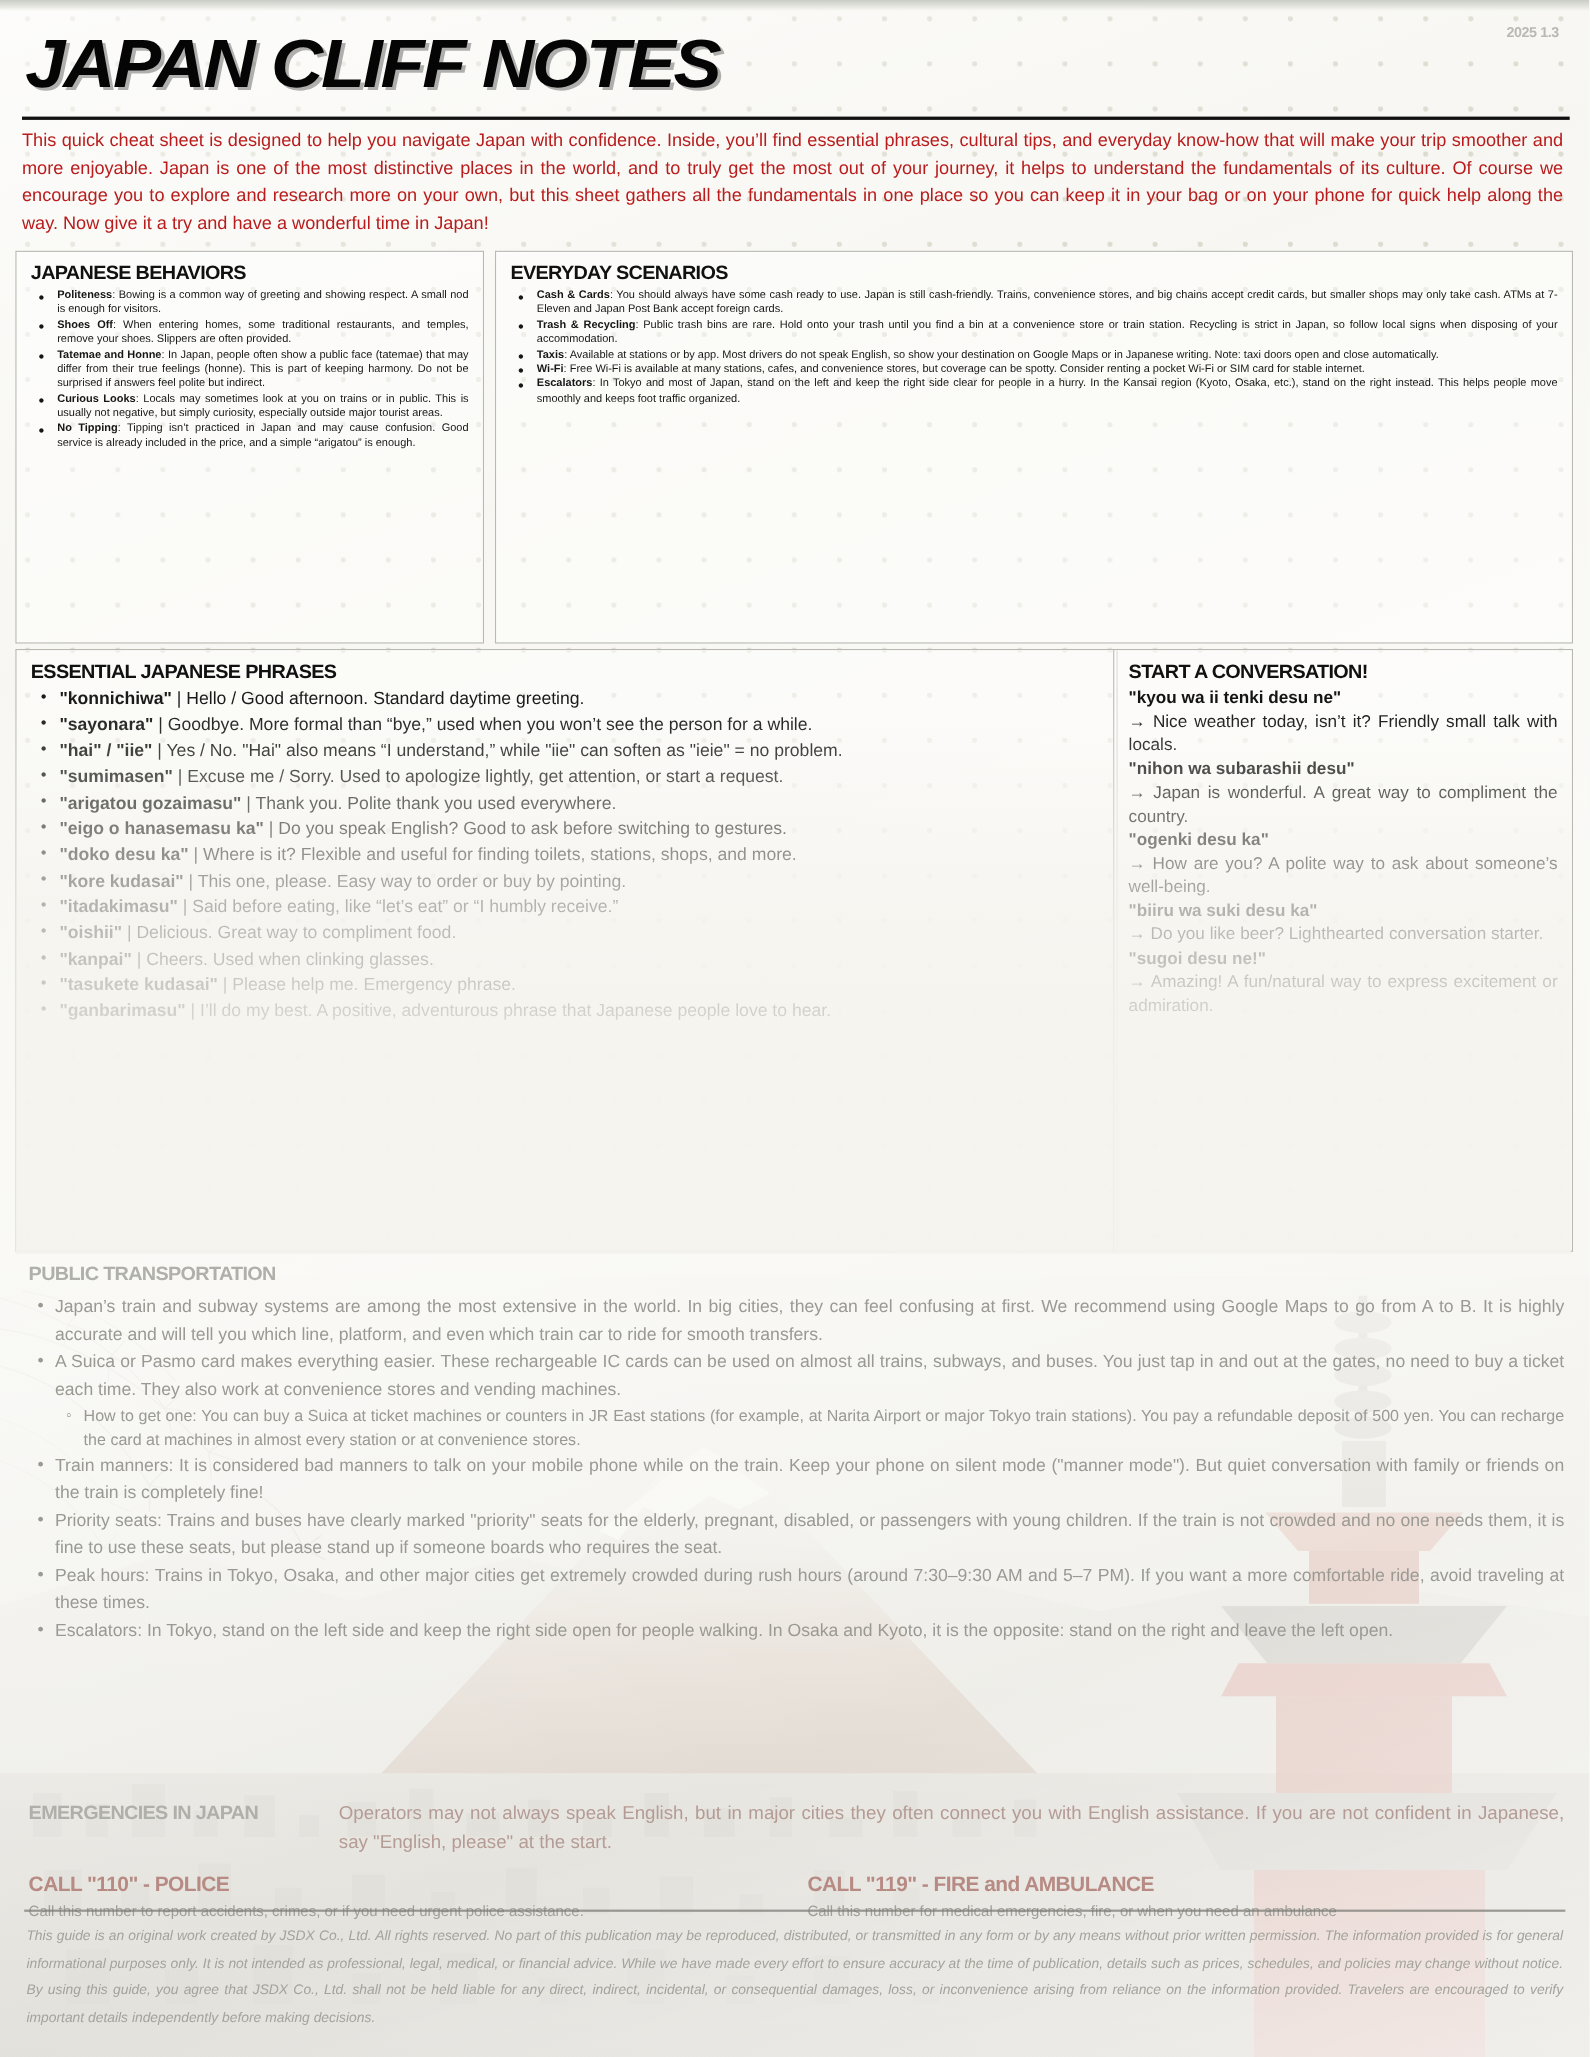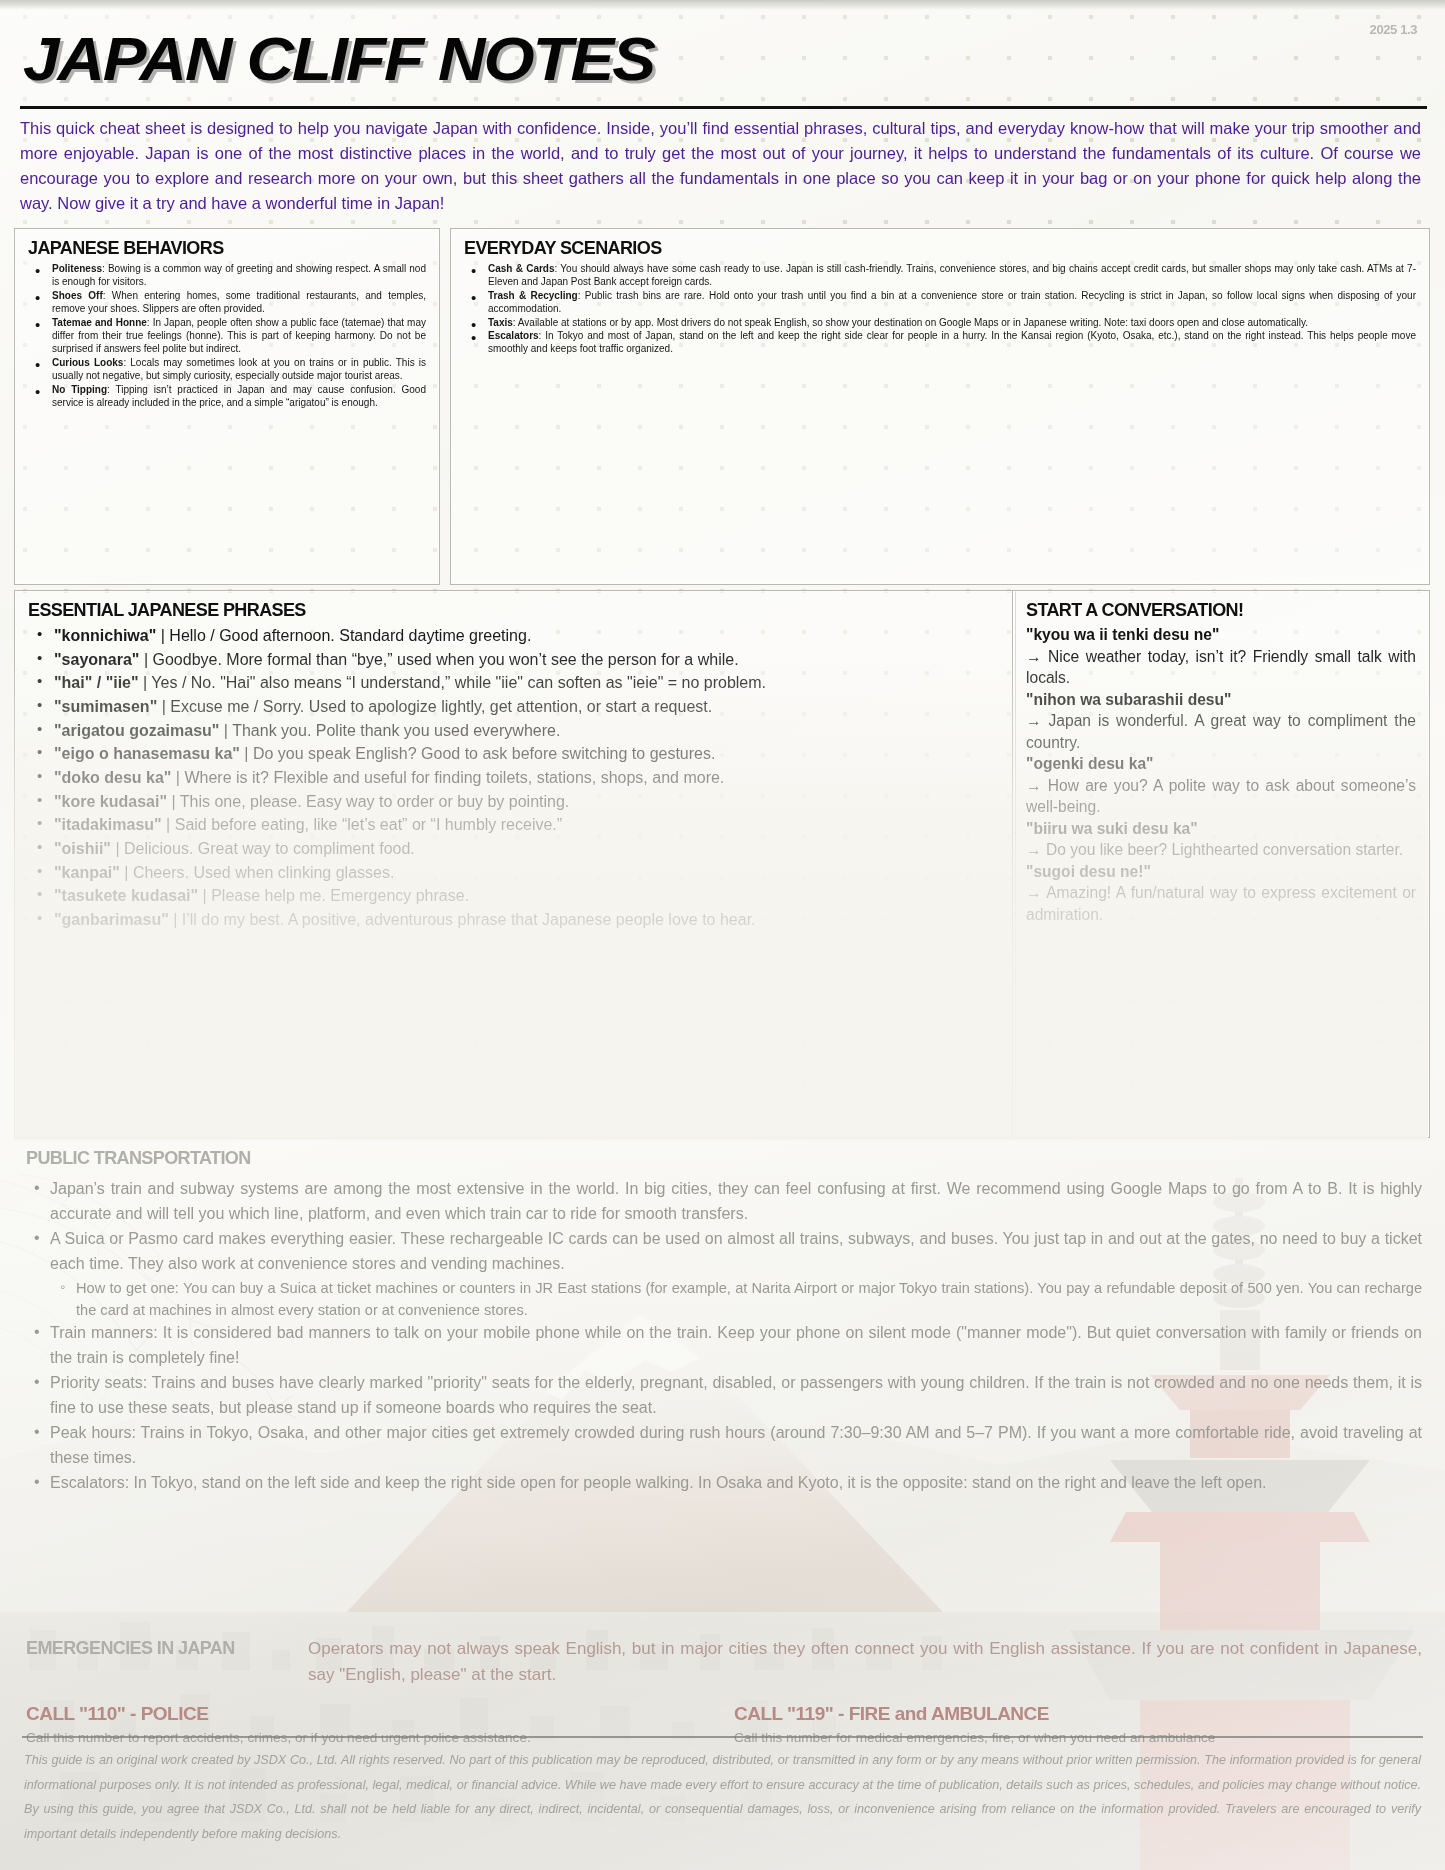--- a/index.html
+++ b/index.html
@@ -88,21 +88,21 @@
     transform-origin: left center;
   }
   .rule {
     margin-top: 16px;
     border-top: 3px solid #111;
   }
   .intro {
     margin-top: 7px;
     font-size: 16.5px;
     line-height: 1.52;
-    color: #4c1d95;
+    color: #b91c1c;
     text-align: justify;
     padding-right: 6px;
   }
 
   
   .card {
     position: absolute;
     background: rgba(255,255,255,0.46);
     border: 1.5px solid #b9b9b2;
     box-shadow: 0 0 0 1px rgba(255,255,255,0.55) inset;
@@ -367,20 +367,21 @@
       </div>
     </div>
 
     <div class="card" style="left:450px; top:228px; width:978px; height:355px;">
       <div class="card-inner">
         <div class="card-title">EVERYDAY SCENARIOS</div>
         <ul class="bullets">
           <li><b>Cash &amp; Cards</b><span>: You should always have some cash ready to use. Japan is still cash-friendly. Trains, convenience stores, and big chains accept credit cards, but smaller shops may only take cash. ATMs at 7-Eleven and Japan Post Bank accept foreign cards.</span></li>
           <li><b>Trash &amp; Recycling</b><span>: Public trash bins are rare. Hold onto your trash until you find a bin at a convenience store or train station. Recycling is strict in Japan, so follow local signs when disposing of your accommodation.</span></li>
           <li><b>Taxis</b><span>: Available at stations or by app. Most drivers do not speak English, so show your destination on Google Maps or in Japanese writing. Note: taxi doors open and close automatically.</span></li>
+          <li><b>Wi-Fi</b><span>: Free Wi-Fi is available at many stations, cafes, and convenience stores, but coverage can be spotty. Consider renting a pocket Wi-Fi or SIM card for stable internet.</span></li>
           <li><b>Escalators</b><span>: In Tokyo and most of Japan, stand on the left and keep the right side clear for people in a hurry. In the Kansai region (Kyoto, Osaka, etc.), stand on the right instead. This helps people move smoothly and keeps foot traffic organized.</span></li>
         </ul>
       </div>
     </div>
 
     <div class="card" style="left:14px; top:590px; width:1000px; height:546px; overflow:hidden;">
       <div class="card-inner">
         <div class="card-title">ESSENTIAL JAPANESE PHRASES</div>
         <ul class="phrases">
           <li><span class="term">"konnichiwa"</span><span> | Hello / Good afternoon. Standard daytime greeting.</span></li>

